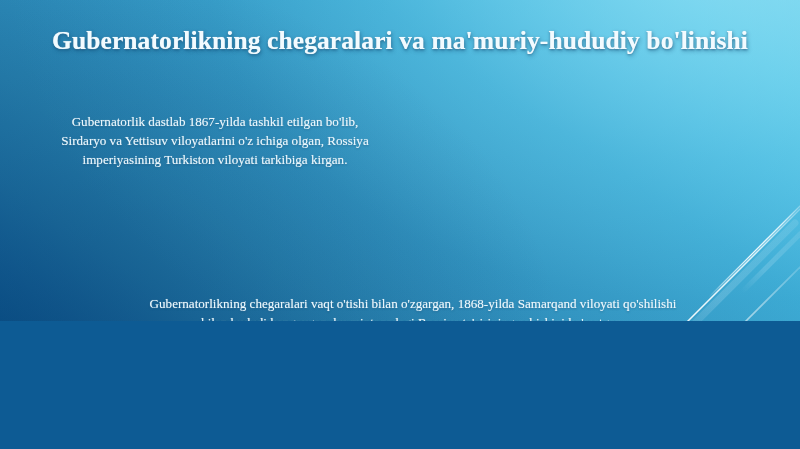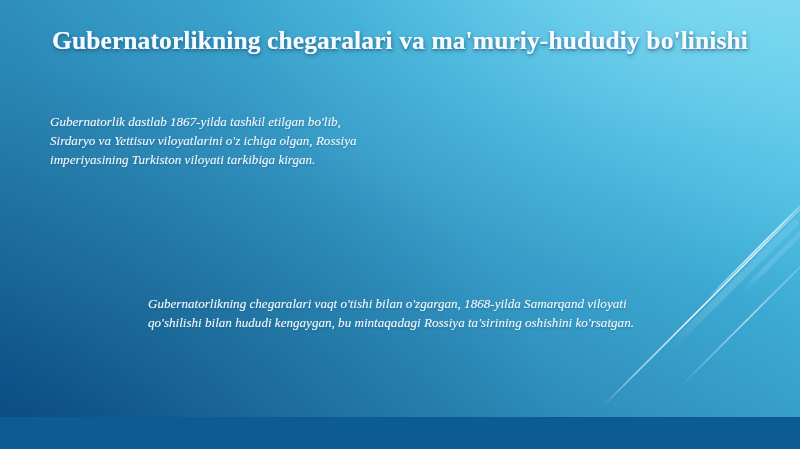--- a/index.html
+++ b/index.html
@@ -3,21 +3,21 @@
 <meta charset="utf-8">
 <style>
   html, body {
     margin: 0;
     padding: 0;
     background: #0d5b94;
   }
   #slide {
     position: relative;
     width: 800px;
-    height: 417px;
+    height: 321px;
     overflow: hidden;
     font-family: "Liberation Serif", "DejaVu Serif", serif;
     
     background:
       linear-gradient(215deg,
         #6fd2ec 0%,
         #5cc9e8 10%,
         #49b9df 22%,
         #3aa8d2 34%,
         #3498c4 48%,
@@ -78,27 +78,27 @@
     white-space: nowrap;
     text-shadow:
       0 0 1px rgba(255,255,255,0.75),
       0 1px 2px rgba(12, 70, 112, 0.55),
       1px 2px 4px rgba(10, 60, 100, 0.45);
   }
 
   
   .body-text {
     position: absolute;
+    text-align: center;
     color: #eaf7fd;
     font-size: 13.1px;
     line-height: 1.47;
     text-shadow:
       0 0 1px rgba(255,255,255,0.50),
       0 1px 2px rgba(14, 72, 114, 0.55);
-    font-style: italic;
   }
 
   #para-left {
     left: 50px;
     top: 112px;
     width: 330px;
   }
 
   #para-right {
     left: 390px;

